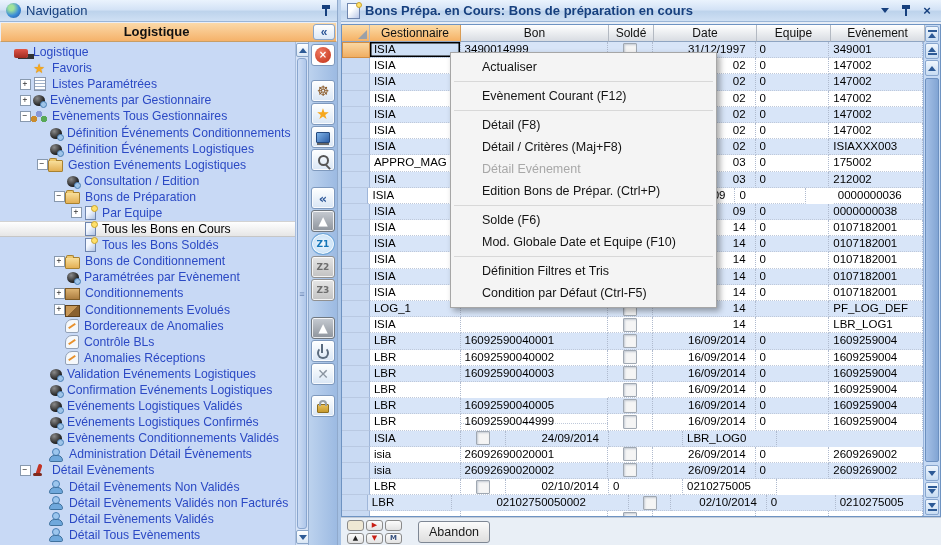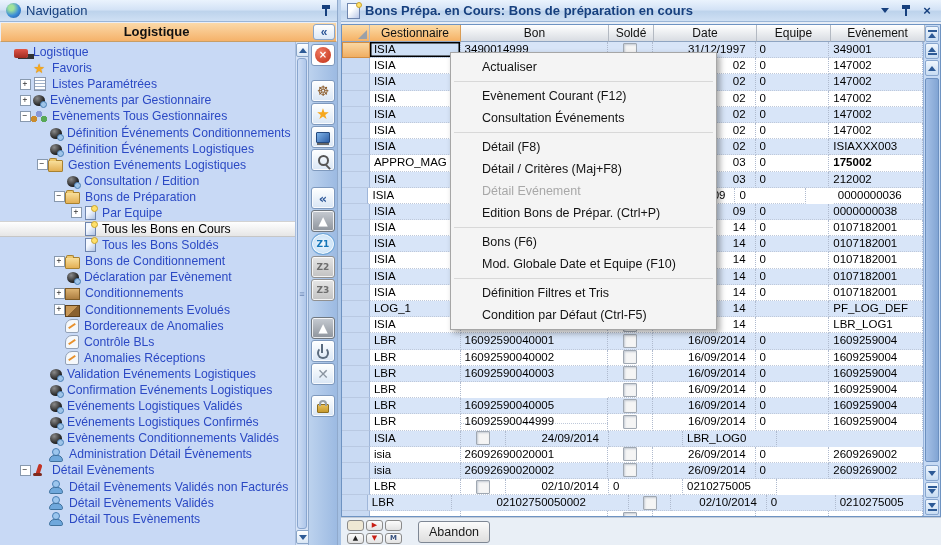--- a/index.html
+++ b/index.html
@@ -246,21 +246,21 @@
             <span class="texp">
               <b>+</b>
             </span>
             <span class="ti ti-folder"></span>
             <span class="tlabel">Bons de Conditionnement</span>
           </div>
           <div class="trow">
             <span class="tsp" style="width: 53px;"></span>
             <span class="texp"></span>
             <span class="ti ti-cam"></span>
-            <span class="tlabel">Déclaration par Evènement</span>
+            <span class="tlabel">Paramétrées par Evènement</span>
           </div>
           <div class="trow">
             <span class="tsp" style="width: 53px;"></span>
             <span class="texp">
               <b>+</b>
             </span>
             <span class="ti ti-box"></span>
             <span class="tlabel">Conditionnements</span>
           </div>
           <div class="trow">
@@ -325,20 +325,26 @@
             <span class="ti ti-person"></span>
             <span class="tlabel">Administration Détail Évènements</span>
           </div>
           <div class="trow">
             <span class="tsp" style="width: 19px;"></span>
             <span class="texp">
               <b>−</b>
             </span>
             <span class="ti ti-redfig"></span>
             <span class="tlabel">Détail Evènements</span>
+          </div>
+          <div class="trow">
+            <span class="tsp" style="width: 36px;"></span>
+            <span class="texp"></span>
+            <span class="ti ti-person"></span>
+            <span class="tlabel">Détail Evènements Non Validés</span>
           </div>
           <div class="trow">
             <span class="tsp" style="width: 36px;"></span>
             <span class="texp"></span>
             <span class="ti ti-person"></span>
             <span class="tlabel">Détail Evènements Validés non Facturés</span>
           </div>
           <div class="trow">
             <span class="tsp" style="width: 36px;"></span>
             <span class="texp"></span>
@@ -516,21 +522,21 @@
           </div>
           <div class="grow">
             <div class="rsel" style="width: 28px;"></div>
             <div class="gc " style="width: 91px;">APPRO_MAG</div>
             <div class="gc " style="width: 148px;"></div>
             <div class="gc c" style="width: 45px;">
               <span class="cb"></span>
             </div>
             <div class="gc r" style="width: 103px;">03</div>
             <div class="gc " style="width: 74px;">0</div>
-            <div class="gc " style="width: 94px; font-weight: bold;">175002</div>
+            <div class="gc " style="width: 94px;">175002</div>
           </div>
           <div class="grow alt">
             <div class="rsel" style="width: 28px;"></div>
             <div class="gc " style="width: 91px;">ISIA</div>
             <div class="gc " style="width: 148px;"></div>
             <div class="gc c" style="width: 45px;">
               <span class="cb"></span>
             </div>
             <div class="gc r" style="width: 103px;">03</div>
             <div class="gc " style="width: 74px;">0</div>
@@ -803,27 +809,26 @@
           <button class="mb blue">M</button>
         </div>
       <button class="abandon">Abandon</button>
     </div>
   </main>
 
   <div class="menu" id="menu">
       <div class="mitem">Actualiser</div>
       <div class="msep"></div>
       <div class="mitem">Evènement Courant (F12)</div>
-      <div class="mitem">Consultation Événements</div>
       <div class="msep"></div>
       <div class="mitem">Détail (F8)</div>
       <div class="mitem">Détail / Critères (Maj+F8)</div>
       <div class="mitem dis">Détail Evénement</div>
       <div class="mitem">Edition Bons de Prépar. (Ctrl+P)</div>
       <div class="msep"></div>
-      <div class="mitem">Bons (F6)</div>
+      <div class="mitem">Solde (F6)</div>
       <div class="mitem">Mod. Globale Date et Equipe (F10)</div>
       <div class="msep"></div>
       <div class="mitem">Définition Filtres et Tris</div>
       <div class="mitem">Condition par Défaut (Ctrl-F5)</div>
     </div>
 
 </div>
 
 </body></html>

